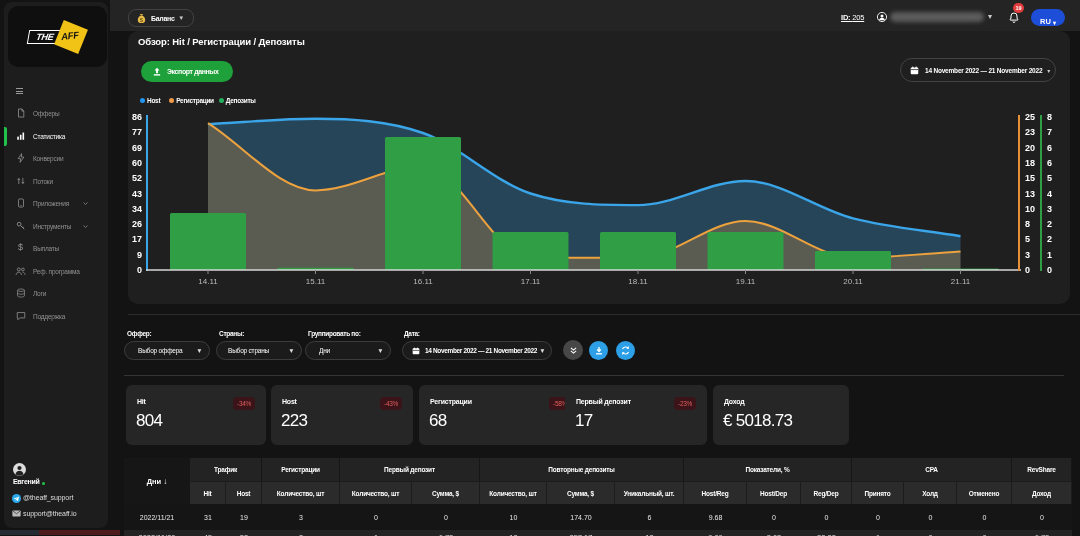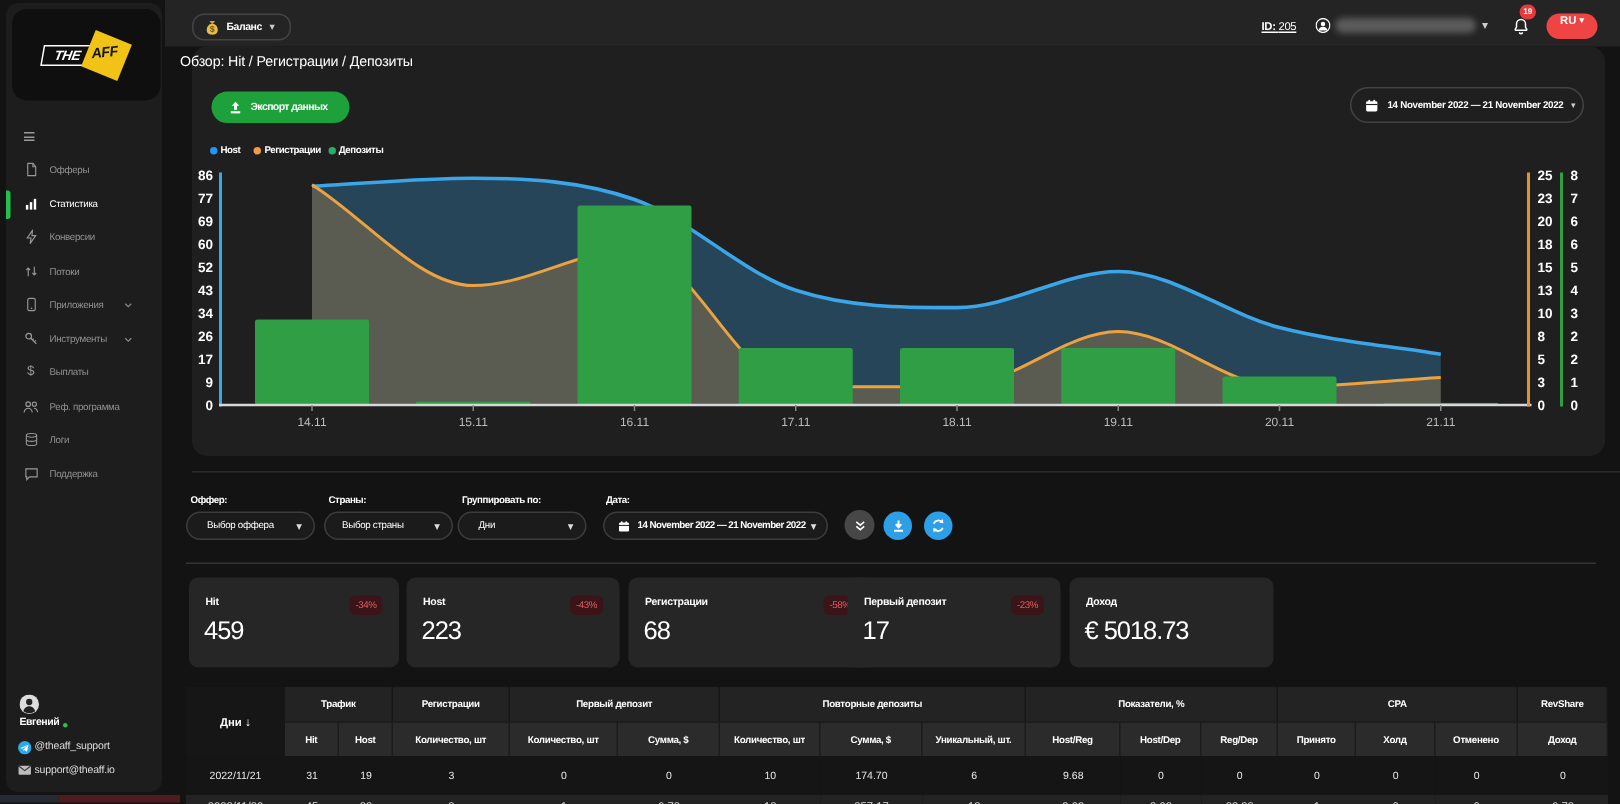--- a/index.html
+++ b/index.html
@@ -61,24 +61,24 @@
     <circle cx="5" cy="4" r="1.5" fill="#fff"></circle>
     <path d="M2 8.3c.5-1.8 1.6-2.5 3-2.5s2.5.7 3 2.5" fill="#fff"></path>
   </svg>
 <div class="abs" style="left:890px;top:12px;width:94px;height:10px;background:#6e6e6e;border-radius:5px;filter:blur(2px);opacity:.75;"></div>
 <div class="abs" style="left:988px;top:12px;color:#ccc;font-size:8px;">▾</div>
 <svg class="abs" style="left:1008px;top:12px;" width="12" height="12" viewBox="0 0 24 24">
     <path d="M12 2a6 6 0 0 0-6 6v4l-1.7 3.2a.7.7 0 0 0 .6 1h14.2a.7.7 0 0 0 .6-1L18 12V8a6 6 0 0 0-6-6z" fill="none" stroke="#fff" stroke-width="2"></path>
     <path d="M10 19a2 2 0 0 0 4 0" fill="none" stroke="#fff" stroke-width="2"></path>
   </svg>
 <div class="abs" style="left:1013px;top:3px;width:11px;height:10px;background:#e23b3b;border-radius:5px;color:#fff;font-size:5.5px;font-weight:bold;display:flex;align-items:center;justify-content:center;">19</div>
-<div class="abs" style="left:1031px;top:9px;width:34px;height:17px;background:#ef4444;border-radius:9px;color:#fff;display:flex;align-items:flex-start;justify-content:center;font-size:7.5px;font-weight:bold;">RU&nbsp;<span style="font-size:6px;">▾</span></div>
+<div class="abs" style="left:1031px;top:9px;width:34px;height:17px;background:#1d4ed8;border-radius:9px;color:#fff;display:flex;align-items:flex-end;justify-content:center;font-size:7.5px;font-weight:bold;">RU&nbsp;<span style="font-size:6px;">▾</span></div>
 
 <div id="card" class="abs"></div>
-<div class="abs" style="left:120px;top:36px;color:#fff;font-size:9.5px;font-weight:normal;letter-spacing:-0.1px;">Обзор: Hit / Регистрации / Депозиты</div>
+<div class="abs" style="left:138px;top:36px;color:#fff;font-size:9.5px;font-weight:bold;letter-spacing:-0.1px;">Обзор: Hit / Регистрации / Депозиты</div>
 <div class="abs" style="left:141px;top:61px;width:92px;height:21px;background:#1ea13a;border-radius:11px;display:flex;align-items:center;color:#fff;">
   <svg width="10" height="10" viewBox="0 0 12 12" style="margin-left:11px;">
       <path d="M6 1l3 3.2H7.2V7.4H4.8V4.2H3z" fill="#fff"></path>
       <rect x="2.2" y="8.6" width="7.6" height="1.7" fill="#fff"></rect>
     </svg>
   <span style="font-size:7px;font-weight:bold;letter-spacing:-0.4px;margin-left:5px;">Экспорт данных</span>
 </div>
 <div class="abs pill" style="left:900px;top:58px;width:156px;height:24px;border-radius:12px;background:#1f1f1f;">
   <svg width="9" height="9" viewBox="0 0 12 12" style="margin-left:9px;">
       <rect x="1" y="2" width="10" height="9" rx="1.2" fill="#fff"></rect>
@@ -230,21 +230,21 @@
       <path d="M3.2 5.2A4.2 4.2 0 0 1 10.6 4.4" fill="none" stroke="#fff" stroke-width="1.5"></path>
       <path d="M10.9 1.2l.4 3.6-3.5-.5z" fill="#fff"></path>
       <path d="M10.8 8.8a4.2 4.2 0 0 1-7.4.8" fill="none" stroke="#fff" stroke-width="1.5"></path>
       <path d="M3.1 12.8l-.4-3.6 3.5.5z" fill="#fff"></path>
     </svg>
   </div>
 
 <div class="abs scard" style="left:126px;width:140px;">
     <div class="lb">Hit</div>
     <div class="bdg">-34%</div>
-    <div class="num">459</div>
+    <div class="num">804</div>
   </div>
 <div class="abs scard" style="left:271px;width:142px;">
     <div class="lb">Host</div>
     <div class="bdg">-43%</div>
     <div class="num">223</div>
   </div>
 <div class="abs scard" style="left:419px;width:163px;">
     <div class="lb">Регистрации</div>
     <div class="bdg">-58%</div>
     <div class="num">68</div>

